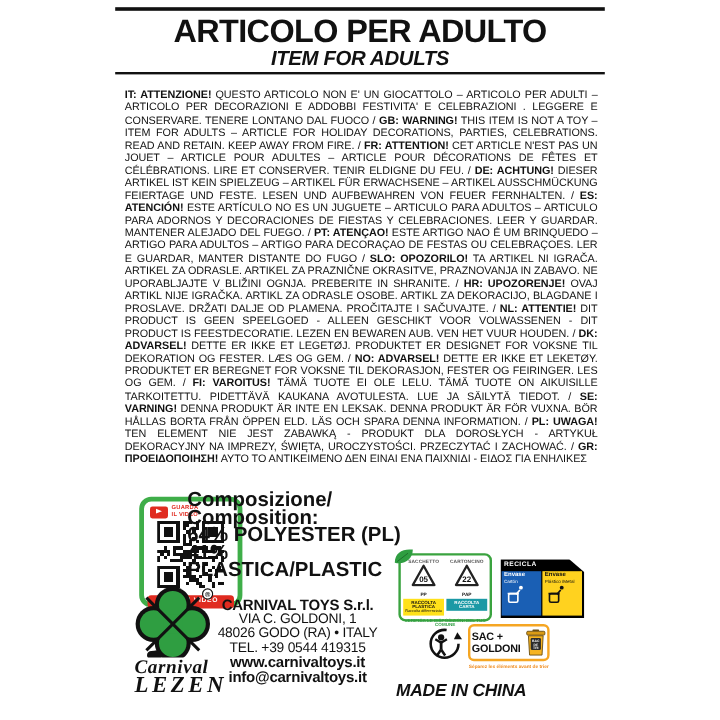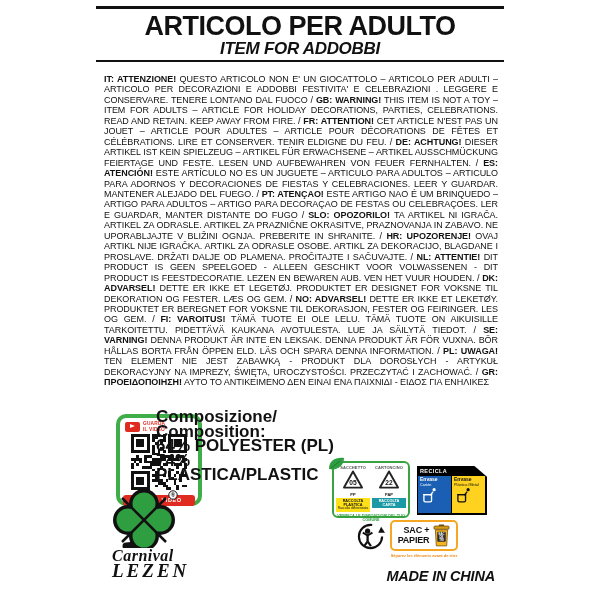--- a/index.html
+++ b/index.html
@@ -62,34 +62,34 @@
   .es-panel{width:33px;height:37px;padding:1px 2px;box-sizing:border-box;}
   .es-blue{background:#1a5fb4;color:#fff;}
   .es-yellow{background:#ffd21f;color:#111;}
   .es-l1{font-size:5px;font-weight:700;line-height:5.5px;}
   .es-l2{font-size:3.8px;line-height:4px;}
   
   .triman-icon{position:absolute;left:356px;top:522px;}
   .sac-box{position:absolute;left:390px;top:520px;width:68px;height:31px;border:2.5px solid #f5a623;
          border-radius:5px;background:#fff;box-sizing:border-box;display:flex;align-items:center;
          justify-content:center;gap:4px;}
-  .sac-text{font-size:9px;font-weight:700;line-height:9.5px;letter-spacing:-0.2px;text-align:right;}
+  .sac-text{font-size:9px;font-weight:700;line-height:9.5px;letter-spacing:-0.2px;}
   .sac-note{position:absolute;left:382px;top:553px;width:84px;text-align:center;
          font-size:4px;color:#ef8a1a;font-weight:700;}
-  .made-in{position:absolute;left:330px;top:568px;width:165px;text-align:right;
+  .made-in{position:absolute;left:330px;top:568px;width:165px;text-align:left;
          font-size:14.5px;font-weight:700;font-style:italic;letter-spacing:-0.2px;}
 </style>
 </head>
 <body>
 
 <div class="page">
 
   <div class="rule rule-top"></div>
   <div class="title">ARTICOLO PER ADULTO</div>
-  <div class="subtitle">ITEM FOR ADDOBBI</div>
+  <div class="subtitle">ITEM FOR ADULTS</div>
   <div class="rule rule-bottom"></div>
 
   <div class="warning">
     <div><b>IT:  ATTENZIONE!</b><span> QUESTO ARTICOLO NON E' UN GIOCATTOLO – ARTICOLO PER ADULTI – ARTICOLO PER DECORAZIONI E ADDOBBI FESTIVITA' E CELEBRAZIONI . LEGGERE E CONSERVARE. TENERE LONTANO DAL FUOCO / </span><b>GB: WARNING!</b><span> THIS ITEM IS NOT A TOY – ITEM FOR ADULTS – ARTICLE FOR HOLIDAY DECORATIONS, PARTIES, CELEBRATIONS. READ AND RETAIN. KEEP AWAY FROM FIRE. / </span><b>FR: ATTENTION!</b><span> CET ARTICLE N'EST PAS UN JOUET – ARTICLE POUR ADULTES – ARTICLE POUR DÉCORATIONS DE FÊTES ET CÉLÉBRATIONS. LIRE ET CONSERVER. TENIR ELDIGNE DU FEU. / </span><b>DE: ACHTUNG!</b><span> DIESER ARTIKEL IST KEIN SPIELZEUG – ARTIKEL FÜR ERWACHSENE – ARTIKEL AUSSCHMÜCKUNG FEIERTAGE UND FESTE. LESEN UND AUFBEWAHREN VON FEUER FERNHALTEN. /  </span><b>ES: ATENCIÓN!</b><span> ESTE ARTÍCULO NO ES UN JUGUETE – ARTICULO PARA ADULTOS – ARTICULO PARA ADORNOS Y DECORACIONES DE FIESTAS Y CELEBRACIONES. LEER Y GUARDAR. MANTENER ALEJADO DEL FUEGO. / </span><b>PT: ATENÇAO!</b><span> ESTE ARTIGO NAO É UM BRINQUEDO – ARTIGO PARA ADULTOS – ARTIGO PARA DECORAÇAO DE FESTAS OU CELEBRAÇOES. LER E GUARDAR, MANTER DISTANTE DO FUGO  / </span><b>SLO: OPOZORILO!</b><span> TA ARTIKEL NI IGRAČA. ARTIKEL ZA ODRASLE. ARTIKEL ZA PRAZNIČNE OKRASITVE, PRAZNOVANJA IN ZABAVO. NE UPORABLJAJTE V BLIŽINI OGNJA. PREBERITE IN SHRANITE.  / </span><b>HR: UPOZORENJE!</b><span> OVAJ ARTIKL NIJE IGRAČKA. ARTIKL ZA ODRASLE OSOBE. ARTIKL ZA DEKORACIJO, BLAGDANE I PROSLAVE. DRŽATI DALJE OD PLAMENA. PROČITAJTE I SAČUVAJTE.  / </span><b>NL: ATTENTIE!</b><span> DIT PRODUCT IS GEEN SPEELGOED - ALLEEN GESCHIKT VOOR VOLWASSENEN - DIT PRODUCT IS FEESTDECORATIE. LEZEN EN BEWAREN AUB. VEN HET VUUR HOUDEN. / </span><b>DK: ADVARSEL!</b><span> DETTE ER IKKE ET LEGETØJ. PRODUKTET ER DESIGNET FOR VOKSNE TIL DEKORATION OG FESTER. LÆS OG GEM. / </span><b>NO: ADVARSEL!</b><span> DETTE ER IKKE ET LEKETØY. PRODUKTET ER BEREGNET FOR VOKSNE TIL DEKORASJON, FESTER OG FEIRINGER. LES OG GEM. / </span><b>FI: VAROITUS!</b><span> TÄMÄ TUOTE EI OLE LELU. TÄMÄ TUOTE ON AIKUISILLE TARKOITETTU. PIDETTÄVÄ KAUKANA AVOTULESTA. LUE JA SÄILYTÄ TIEDOT. / </span><b>SE: VARNING!</b><span> DENNA PRODUKT ÄR INTE EN LEKSAK. DENNA PRODUKT ÄR FÖR VUXNA. BÖR HÅLLAS BORTA FRÅN ÖPPEN ELD. LÄS OCH SPARA DENNA INFORMATION. / </span><b>PL: UWAGA!</b><span> TEN ELEMENT NIE JEST ZABAWKĄ - PRODUKT DLA DOROSŁYCH - ARTYKUŁ DEKORACYJNY NA IMPREZY, ŚWIĘTA, UROCZYSTOŚCI. PRZECZYTAĆ I ZACHOWAĆ. / </span><b>GR: ΠΡΟΕΙΔΟΠΟΙΗΣΗ!</b><span> ΑΥΤΟ ΤΟ ΑΝΤΙΚΕΙΜΕΝΟ ΔΕΝ ΕΙΝΑΙ ΕΝΑ ΠΑΙΧΝΙΔΙ - ΕΙΔΟΣ ΓΙΑ ΕΝΗΛΙΚΕΣ</span></div>
   </div>
 
 
   <div class="qr-badge">
     <div class="qr-top">
       <span class="play-icon"></span>
@@ -315,21 +315,21 @@
           <rect x="13" y="20" width="1" height="1"></rect>
           <rect x="14" y="20" width="1" height="1"></rect>
           <rect x="17" y="20" width="1" height="1"></rect>
         </svg></div>
     <div class="qr-bottom">WATCH VIDEO</div>
   </div>
 
   <div class="composition">
     <div>Composizione/ Composition:</div>
     <div>64% POLYESTER (PL)</div>
-    <div>74% PLASTICA/PLASTIC</div>
+    <div>41% PLASTICA/PLASTIC</div>
   </div>
 
   <div class="logo">
     <svg width="66" height="60" viewBox="0 0 66 60">
       <circle cx="32" cy="16" r="15" fill="#111"></circle>
       <circle cx="48" cy="32" r="15" fill="#111"></circle>
       <circle cx="32" cy="48" r="15" fill="#111"></circle>
       <circle cx="16" cy="32" r="15" fill="#111"></circle>
       <circle cx="32" cy="32" r="13" fill="#111"></circle>
       <path d="M30 46 Q27 58 14 58" stroke="#111" stroke-width="7" fill="none" stroke-linecap="round"></path>
@@ -340,20 +340,28 @@
       <rect x="24" y="24" width="16" height="16" fill="#2f9e41"></rect>
       <line x1="10" y1="10" x2="54" y2="54" stroke="#111" stroke-width="2.5"></line>
       <line x1="54" y1="10" x2="10" y2="54" stroke="#111" stroke-width="2.5"></line>
       <circle cx="61" cy="7" r="4.2" fill="#fff" stroke="#111" stroke-width="1"></circle>
       <text x="61" y="9.3" font-size="6" font-weight="bold" text-anchor="middle" fill="#111">®</text>
     </svg>
     <div class="logo-script">Carnival</div>
     <div class="logo-toys">LEZEN</div>
   </div>
 
+  <div class="company">
+    <div class="c-name">CARNIVAL TOYS S.r.l.</div>
+    <div class="c-line">VIA C. GOLDONI, 1</div>
+    <div class="c-line">48026 GODO (RA) • ITALY</div>
+    <div class="c-line">TEL. +39 0544 419315</div>
+    <div class="c-bold">www.carnivaltoys.it</div>
+    <div class="c-bold">info@carnivaltoys.it</div>
+  </div>
 
   <div class="eco-it">
     <svg class="leaf-icon" width="18" height="16" viewBox="0 0 18 16">
       <path d="M1 13 C1 4 8 1 16 2 C16 10 9 15 1 13 Z" fill="#2f9e41"></path>
       <path d="M3 12 L12 5" stroke="#1c6e2a" stroke-width="0.8" fill="none"></path>
     </svg>
     <div class="eco-cols">
       <div class="eco-col">
         <div class="eco-h">SACCHETTO</div>
         <svg width="22" height="19" viewBox="0 0 22 20">
@@ -412,21 +420,21 @@
     <polygon points="26,5 30,11 23,11" fill="#111"></polygon>
     <circle cx="12" cy="9.5" r="2.7" fill="#111"></circle>
     <path d="M12 12.5 L12 20" stroke="#111" stroke-width="2.4"></path>
     <path d="M12 14 L7 11 M12 14 L17 11" stroke="#111" stroke-width="2"></path>
     <path d="M12 20 L8.5 25 M12 20 L15.5 25" stroke="#111" stroke-width="2.2"></path>
   </svg>
 
   <div class="sac-box">
     <div class="sac-text">
       <div>SAC +</div>
-      <div>PAPIER</div>
+      <div>GOLDONI</div>
     </div>
     <svg width="17" height="23" viewBox="0 0 18 24">
       <rect x="6" y="0.4" width="6" height="1.6" rx="0.8" fill="#6b4e12"></rect>
       <rect x="1" y="2" width="16" height="3.4" rx="1" fill="#d99b16" stroke="#6b4e12" stroke-width="0.8"></rect>
       <path d="M2.5 6 L15.5 6 L14.5 23 L3.5 23 Z" fill="#f6b421" stroke="#6b4e12" stroke-width="0.8"></path>
       <rect x="4.5" y="8" width="9" height="10.5" rx="1" fill="#2b2b2b"></rect>
       <text x="9" y="11.4" font-size="3" font-weight="bold" text-anchor="middle" fill="#fff">BAC</text>
       <text x="9" y="14.6" font-size="3" font-weight="bold" text-anchor="middle" fill="#fff">DE</text>
       <text x="9" y="17.8" font-size="3" font-weight="bold" text-anchor="middle" fill="#fff">TRI</text>
     </svg>

